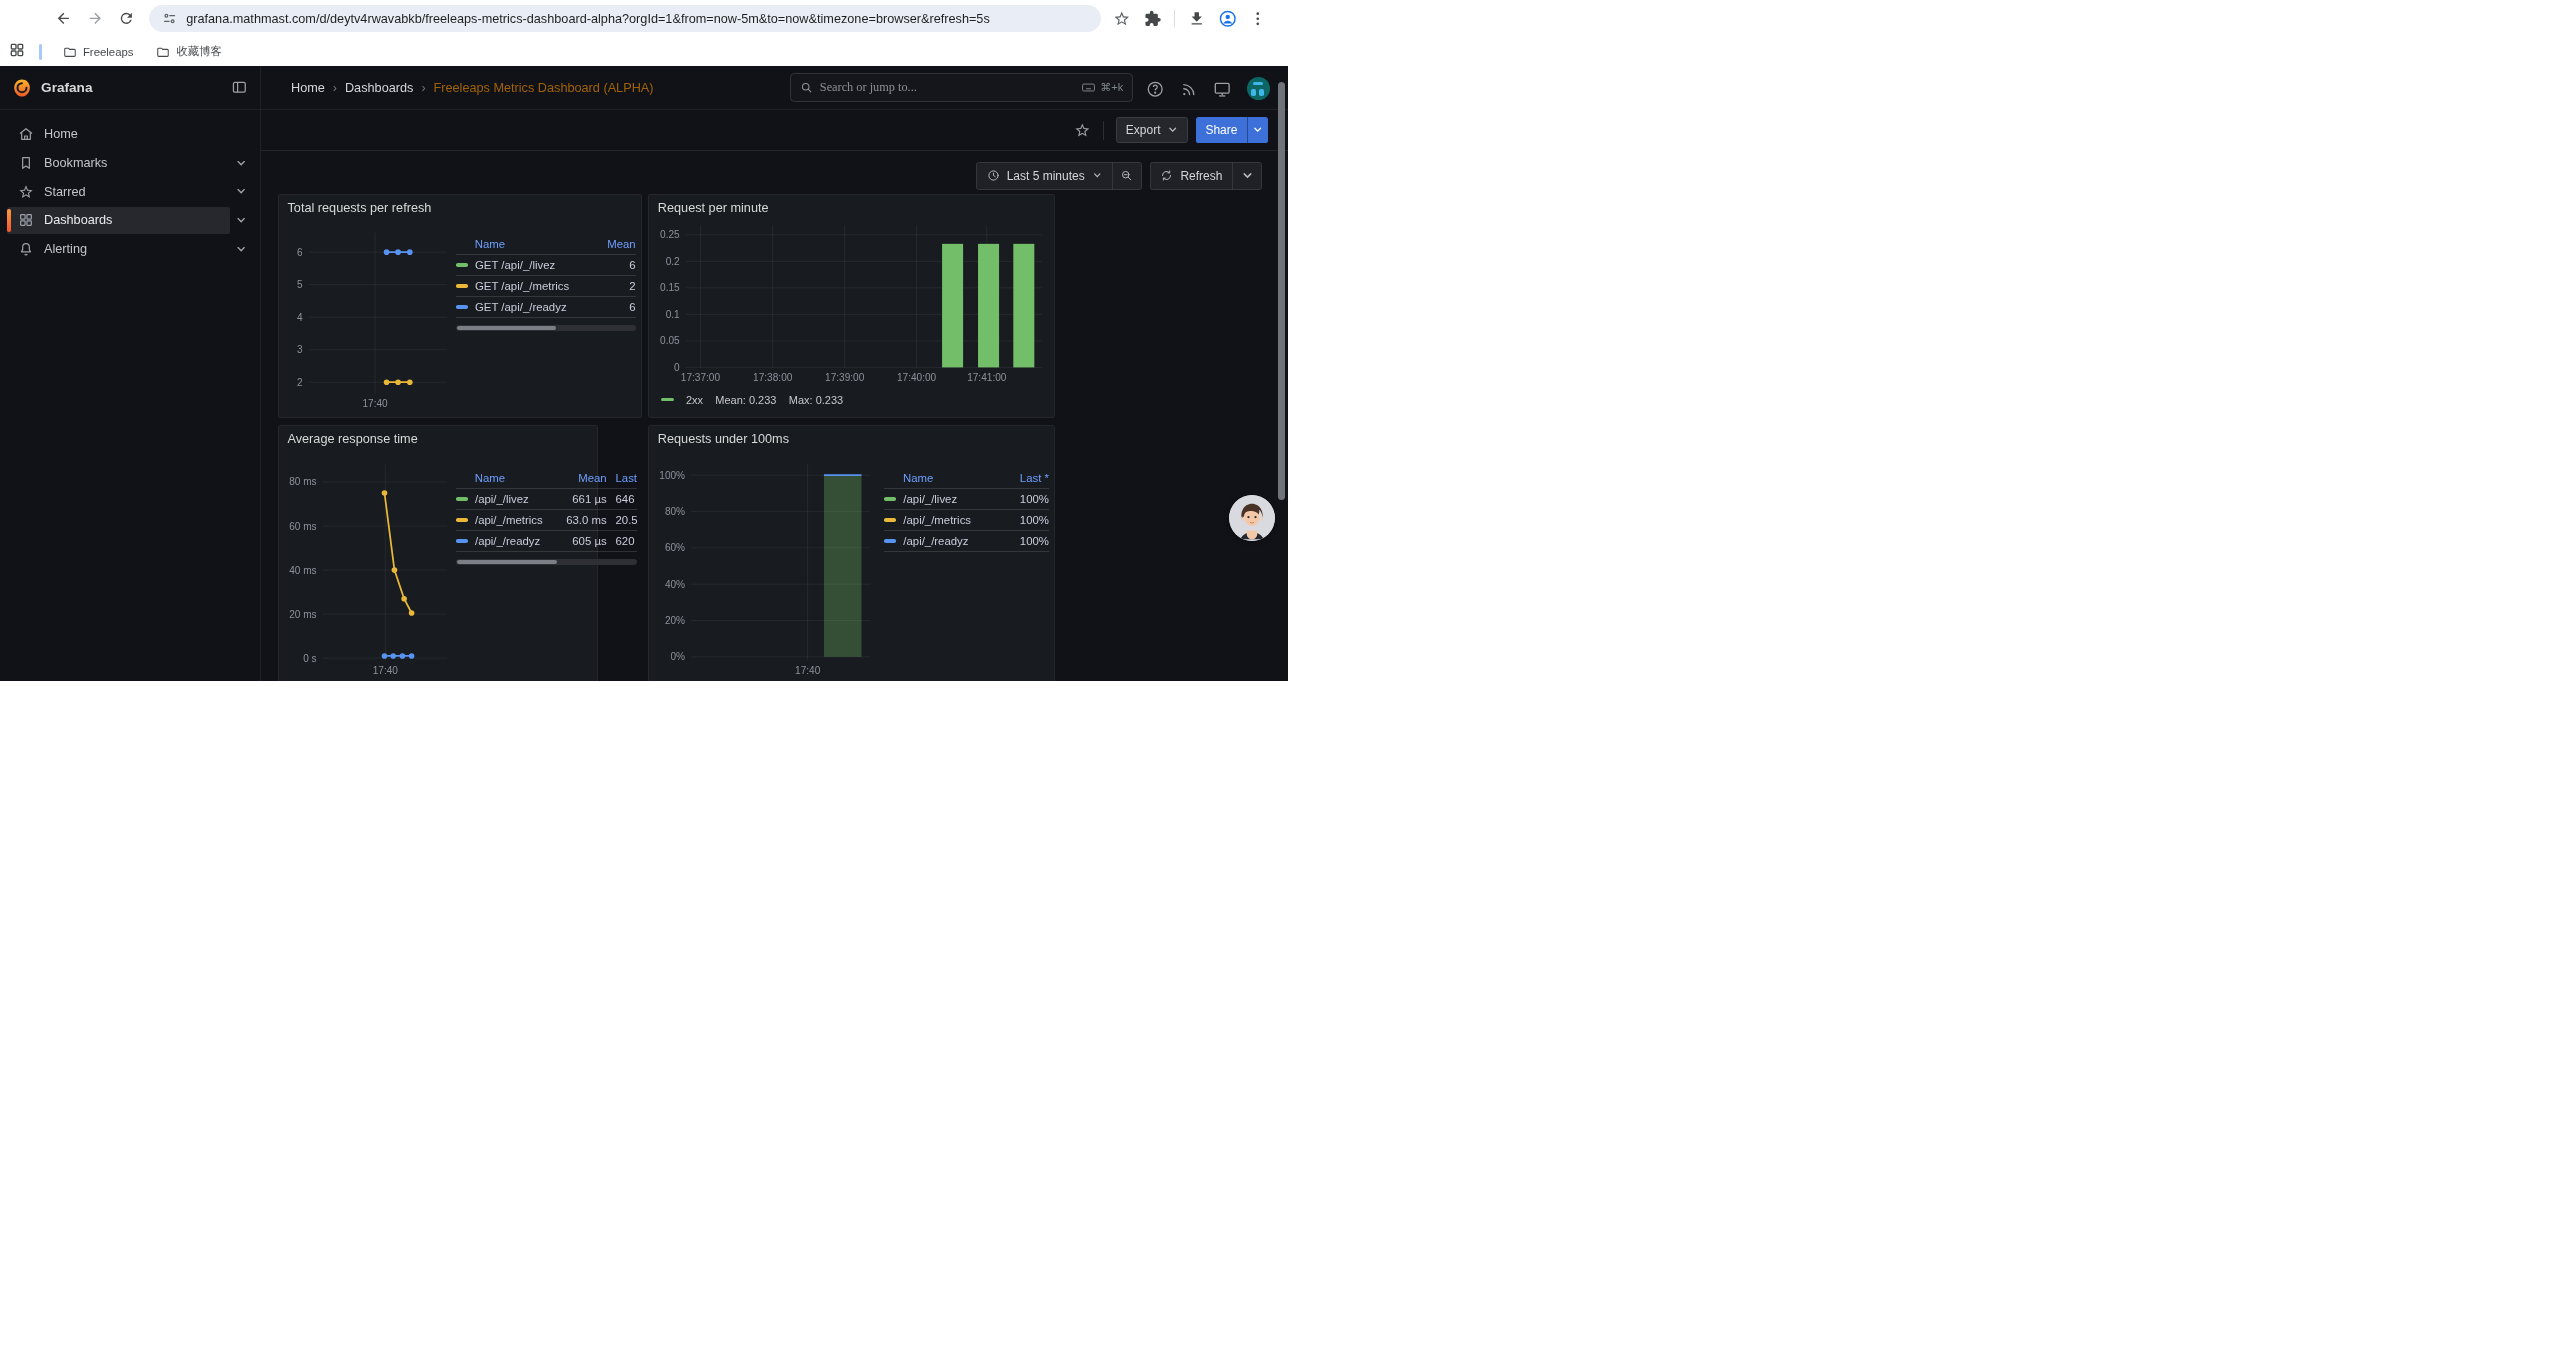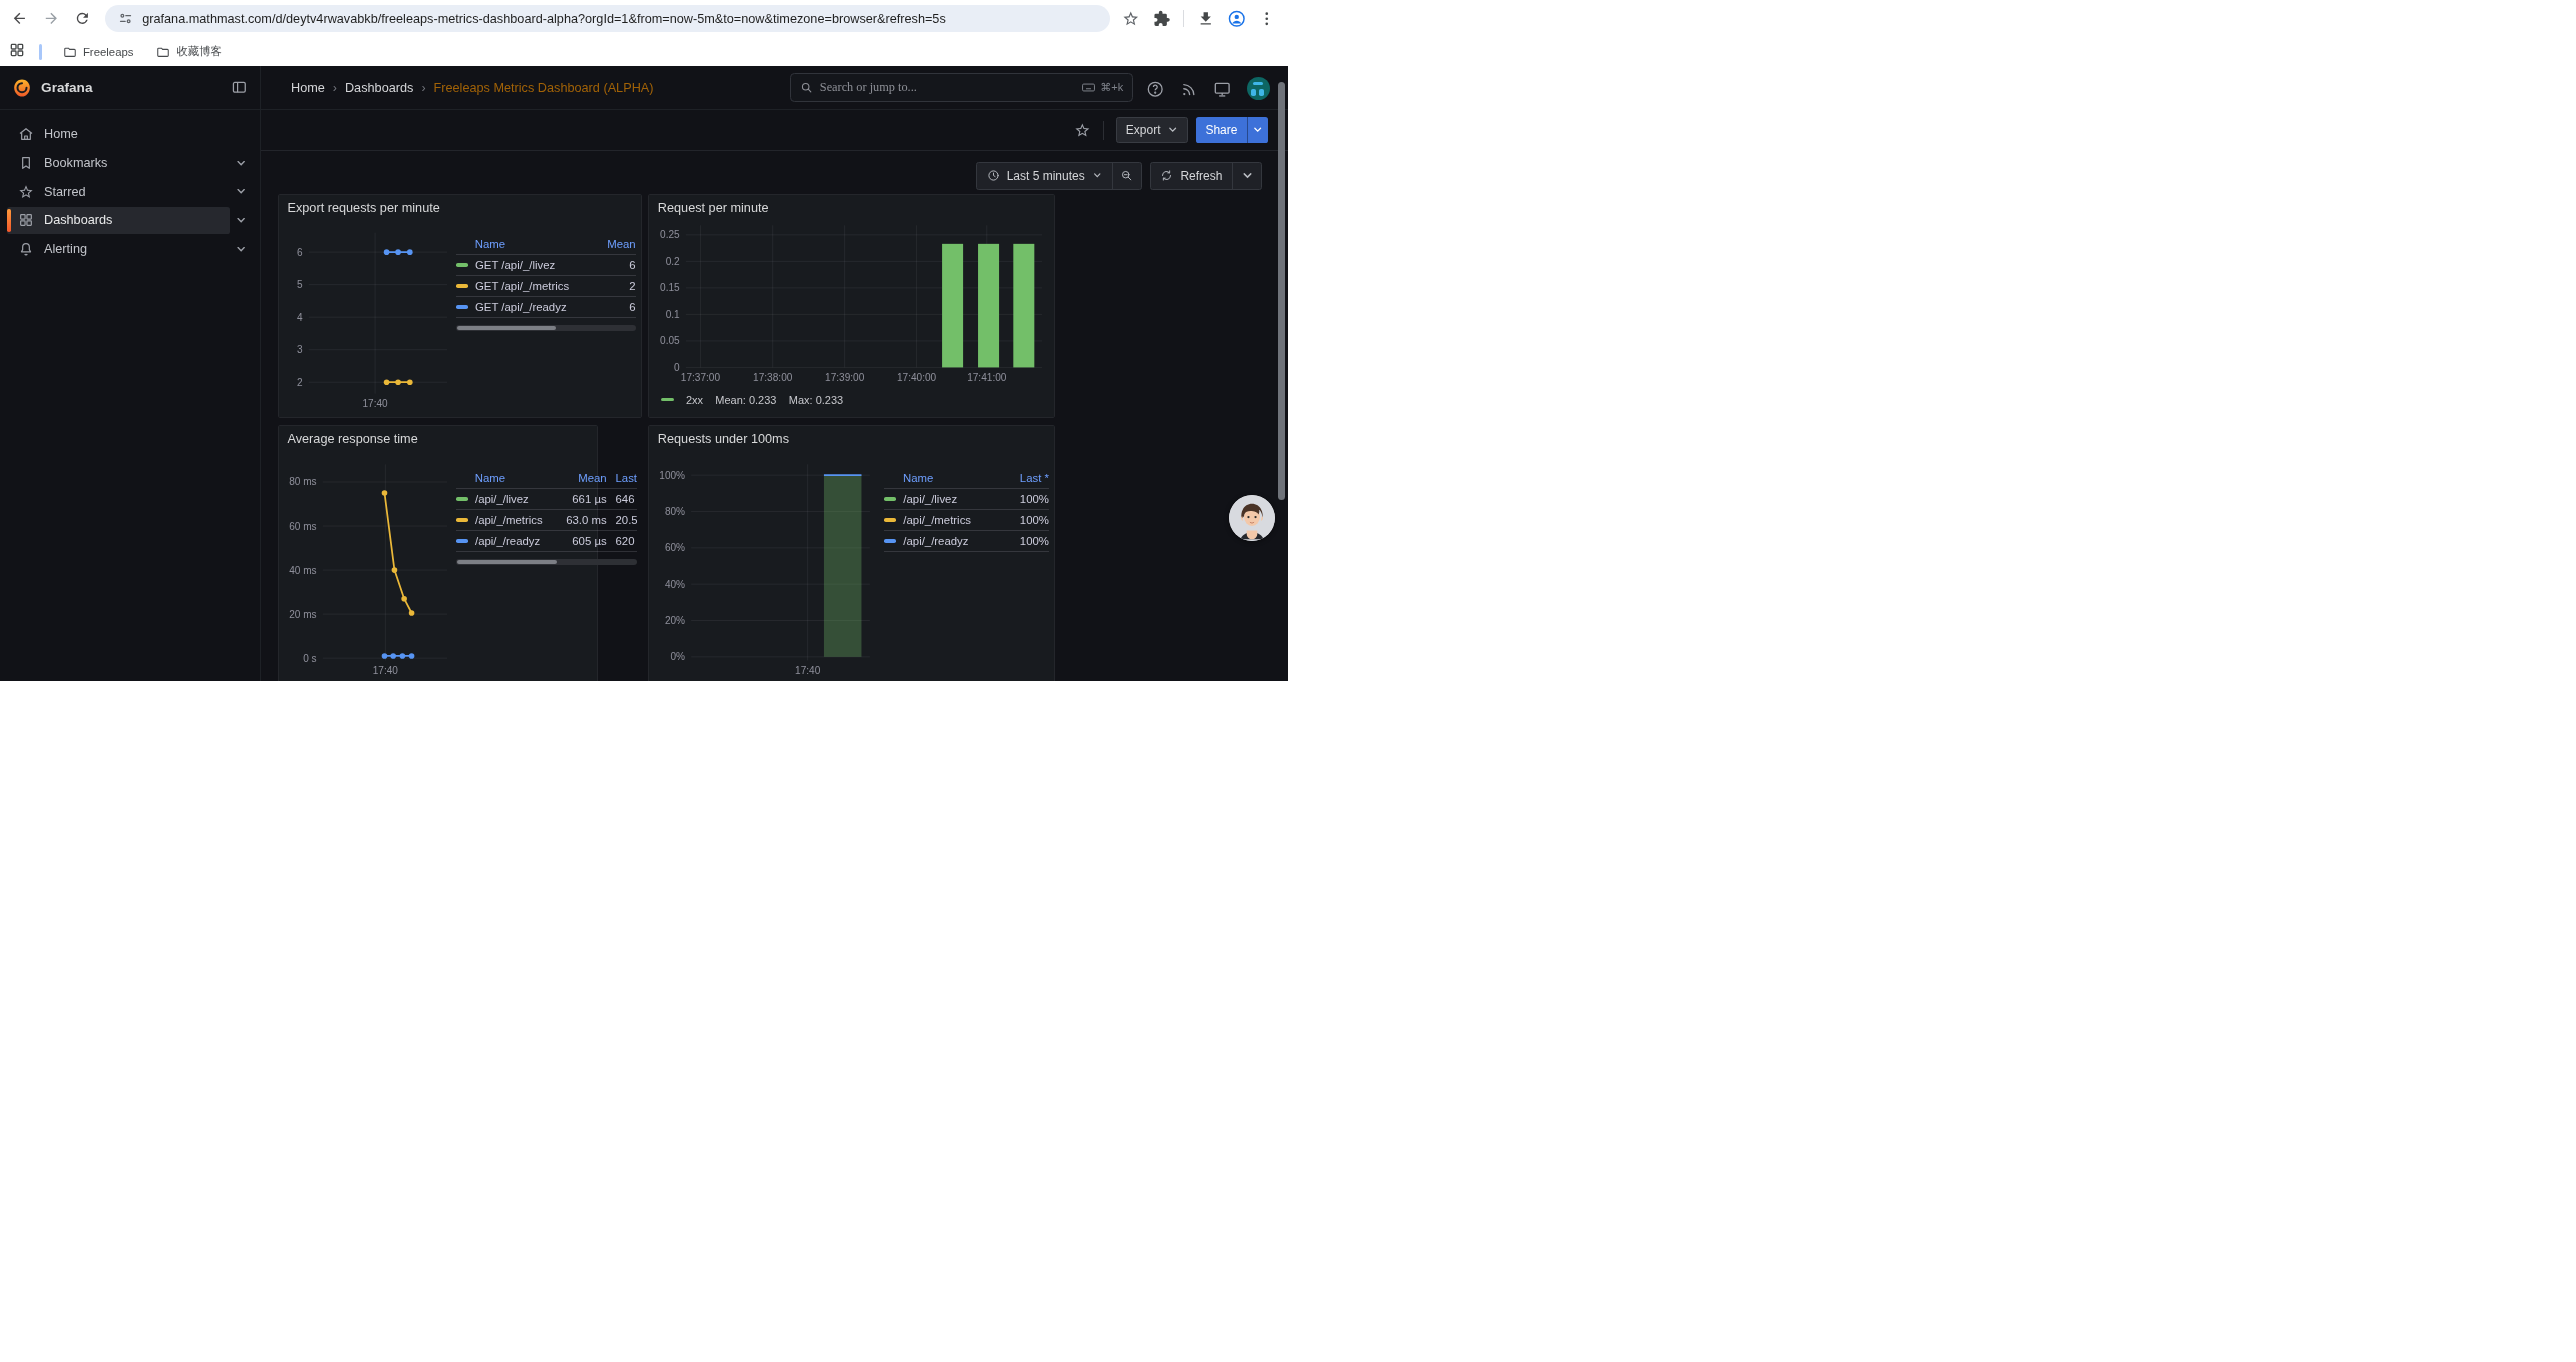--- a/index.html
+++ b/index.html
@@ -1,20 +1,20 @@
 <!DOCTYPE html>
 <html style="font-size:14px"><head>
 <meta charset="utf-8">
 <style>
 *{box-sizing:border-box;margin:0;padding:0}
 html,body{background:#fff}
 .stage{position:relative;width:1288px;height:681px;overflow:hidden;
   font-family:"Liberation Sans","DejaVu Sans",sans-serif;font-size:12.3px;}
 
-.browser-top{height:37px;background:#fff;display:flex;align-items:center;padding:0 7px;}
+.browser-top{height:37px;background:#fff;display:flex;align-items:center;padding:0 16px;margin-left:35px;}
 .nav-btn{width:24.6px;height:24.6px;border:none;background:transparent;display:flex;align-items:center;justify-content:center;margin-right:7px;border-radius:50%;cursor:pointer}
 .nav-btn svg{width:16.7px;height:16.7px}
 .url-pill{flex:1;height:27px;background:#e9eef6;border-radius:14px;display:flex;align-items:center;padding:0 12.3px;margin:0 7px 0 3.5px;min-width:0}
 .url-pill svg{width:15px;height:15px;flex:none;margin-right:9.6px}
 .url-text{font-size:12.7px;color:#1f1f1f;white-space:nowrap;overflow:hidden;flex:1}
 .chrome-icons{display:flex;align-items:center;gap:13px;padding:0 5.3px}
 .chrome-icons svg{width:17.5px;height:17.5px;display:block}
 .v-div{width:0.9px;height:17.5px;background:#dadce0}
 .bookmarks-bar{height:29px;background:#fff;display:flex;align-items:center;padding:0 9px;gap:8.8px}
 .bm-chip{display:flex;align-items:center;gap:6.1px;font-size:11.4px;color:#474a4d;padding:2.6px 7px;border-radius:10.5px;cursor:pointer}
@@ -375,21 +375,21 @@
             </button>
             <button class="tb-seg">
               <svg viewBox="0 0 16 16" fill="none" stroke="currentColor" stroke-width="1.8" stroke-linecap="round">
                   <path d="M4 6l4 4 4-4"></path>
                 </svg>
             </button>
           </div>
         </div>
 
         <div class="panel" style="left:16.7px;top:43px;width:364px;height:224px">
-          <div class="panel-title">Export requests per minute</div>
+          <div class="panel-title">Total requests per refresh</div>
           <div class="chart" style="left:7px;top:32px;width:168px;height:188px">
               <svg width="168" height="188" viewBox="0 0 192 214" style="font-size:14px">
                 <line x1="26" y1="28.303030303030283" x2="184" y2="28.303030303030283" stroke="rgba(204,204,220,0.09)"></line>
                 <text x="19" y="32.30303030303028" text-anchor="end">6</text>
                 <line x1="26" y1="65.47474747474745" x2="184" y2="65.47474747474745" stroke="rgba(204,204,220,0.09)"></line>
                 <text x="19" y="69.47474747474745" text-anchor="end">5</text>
                 <line x1="26" y1="102.64646464646464" x2="184" y2="102.64646464646464" stroke="rgba(204,204,220,0.09)"></line>
                 <text x="19" y="106.64646464646464" text-anchor="end">4</text>
                 <line x1="26" y1="139.8181818181818" x2="184" y2="139.8181818181818" stroke="rgba(204,204,220,0.09)"></line>
                 <text x="19" y="143.8181818181818" text-anchor="end">3</text>

